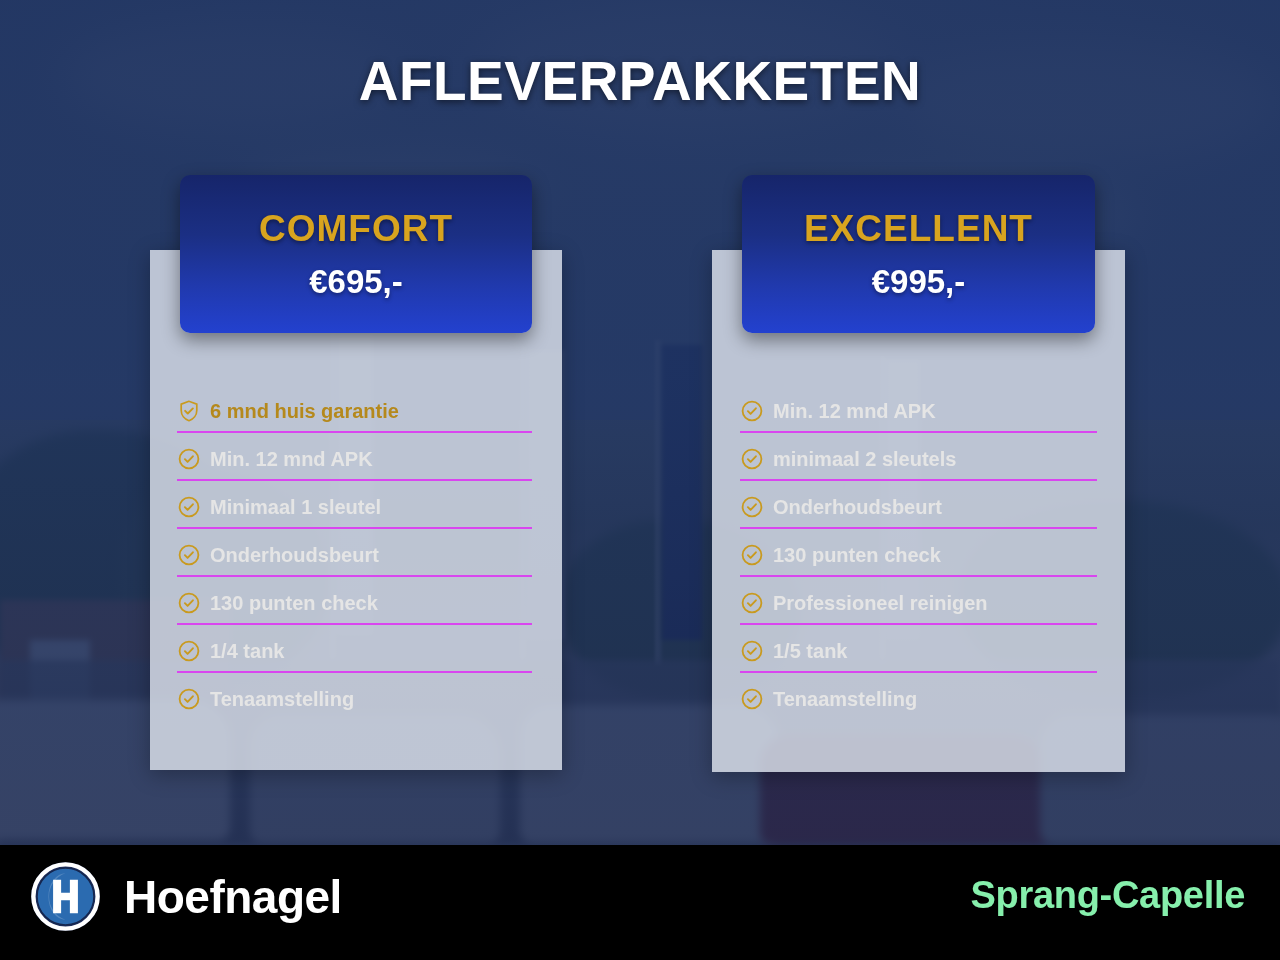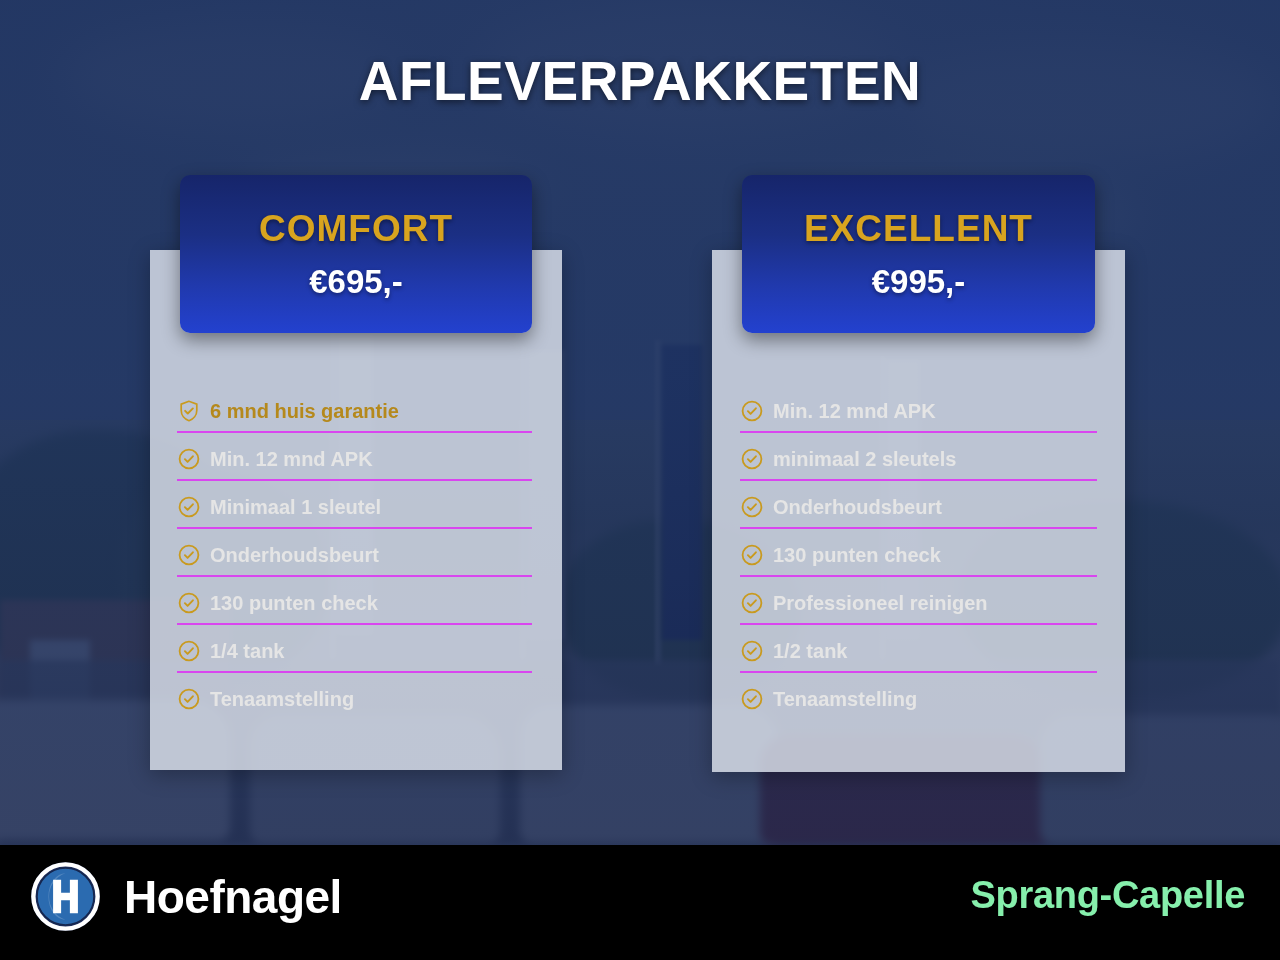--- a/index.html
+++ b/index.html
@@ -380,21 +380,21 @@
           <path d="M7.9 12.2l2.7 2.7 5.3-5.6" fill="none" stroke="#c99a1e" stroke-width="1.9" stroke-linecap="round" stroke-linejoin="round"></path>
         </svg>
         <span class="feature-label">Professioneel reinigen</span>
       </div>
 
       <div class="feature-row">
         <svg class="feature-icon" viewBox="0 0 24 24">
           <circle cx="12" cy="12" r="9.4" fill="none" stroke="#c99a1e" stroke-width="1.8"></circle>
           <path d="M7.9 12.2l2.7 2.7 5.3-5.6" fill="none" stroke="#c99a1e" stroke-width="1.9" stroke-linecap="round" stroke-linejoin="round"></path>
         </svg>
-        <span class="feature-label">1/2 tank</span>
+        <span class="feature-label">1/5 tank</span>
       </div>
 
       <div class="feature-row">
         <svg class="feature-icon" viewBox="0 0 24 24">
           <circle cx="12" cy="12" r="9.4" fill="none" stroke="#c99a1e" stroke-width="1.8"></circle>
           <path d="M7.9 12.2l2.7 2.7 5.3-5.6" fill="none" stroke="#c99a1e" stroke-width="1.9" stroke-linecap="round" stroke-linejoin="round"></path>
         </svg>
         <span class="feature-label">Tenaamstelling</span>
       </div>
 

